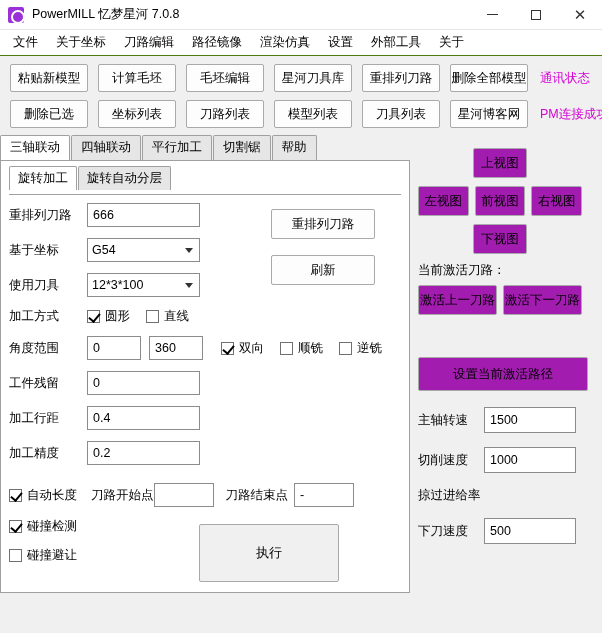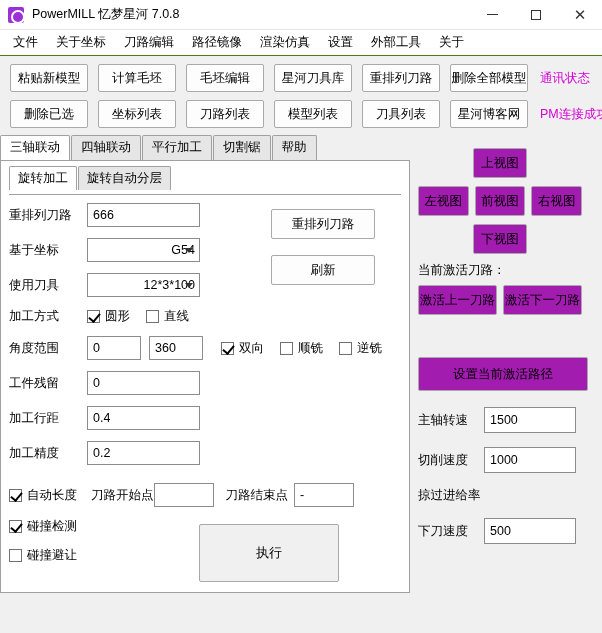--- a/index.html
+++ b/index.html
@@ -90,21 +90,21 @@
   .form-row { display:flex; align-items:center; margin-bottom: 11px; }
   .f-label { width: 78px; font-size:12.5px; }
   .f-input {
     height: 24px; border:1px solid #8c8c8c; background:#fff; font-size:12.5px;
     padding: 0 5px; font-family:"Liberation Sans", sans-serif; color:#000;
   }
   .w-input { width: 113px; }
   .f-select {
     height: 24px; width: 113px; border:1px solid #8c8c8c; background:#fff;
     font-size:12.5px; padding: 0 4px; font-family:"Liberation Sans", sans-serif;
-    appearance:none; -webkit-appearance:none; position:relative;text-align:right;
+    appearance:none; -webkit-appearance:none; position:relative;
   }
   .sel-wrap { position:relative; width:113px; height:24px; }
   .sel-wrap::after{
     content:""; position:absolute; right:7px; top:10px;
     border-left:4px solid transparent; border-right:4px solid transparent;
     border-top:5px solid #333; pointer-events:none;
   }
   .chk { display:inline-flex; align-items:center; font-size:12.5px; margin-right:16px; }
   .box {
     width:13px; height:13px; border:1px solid #707070; background:#fff;

